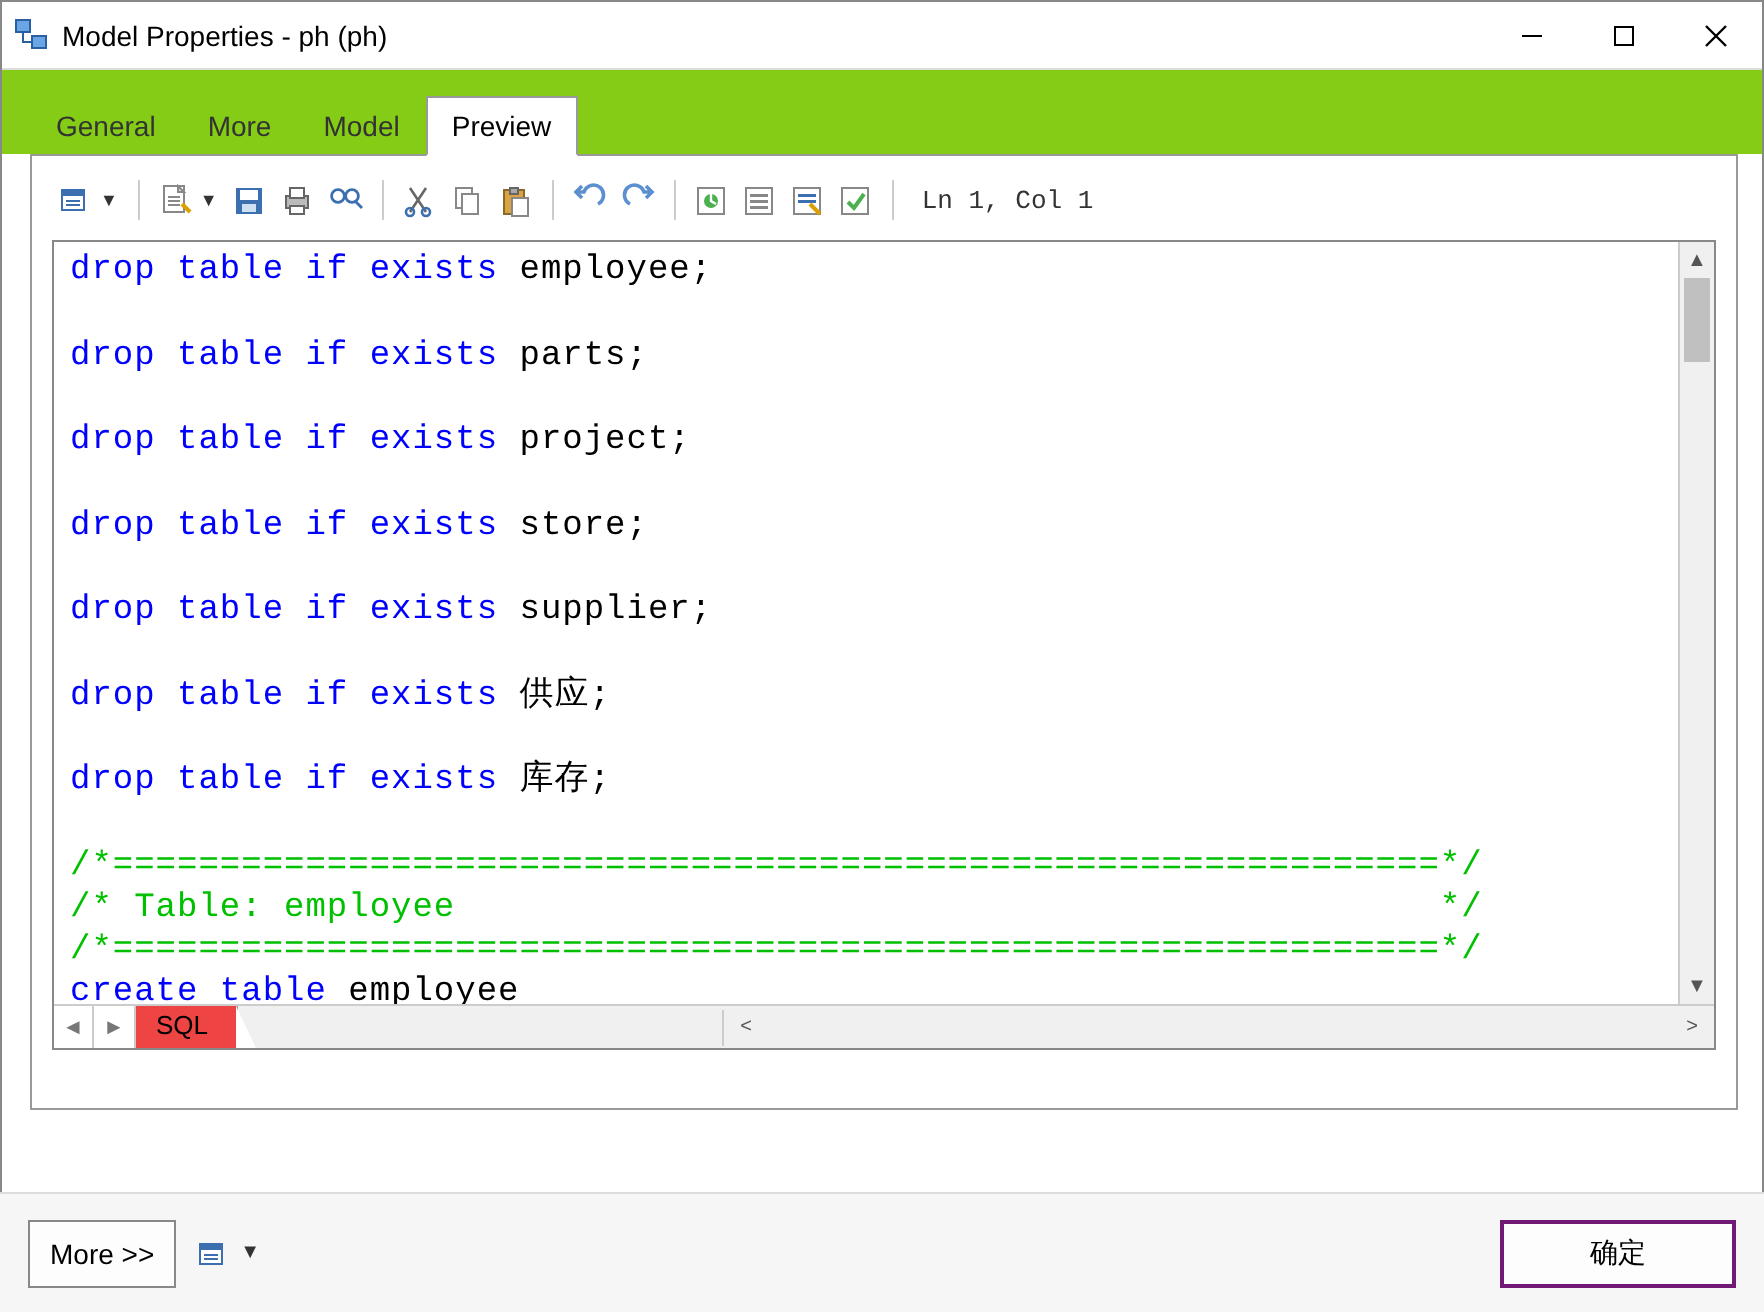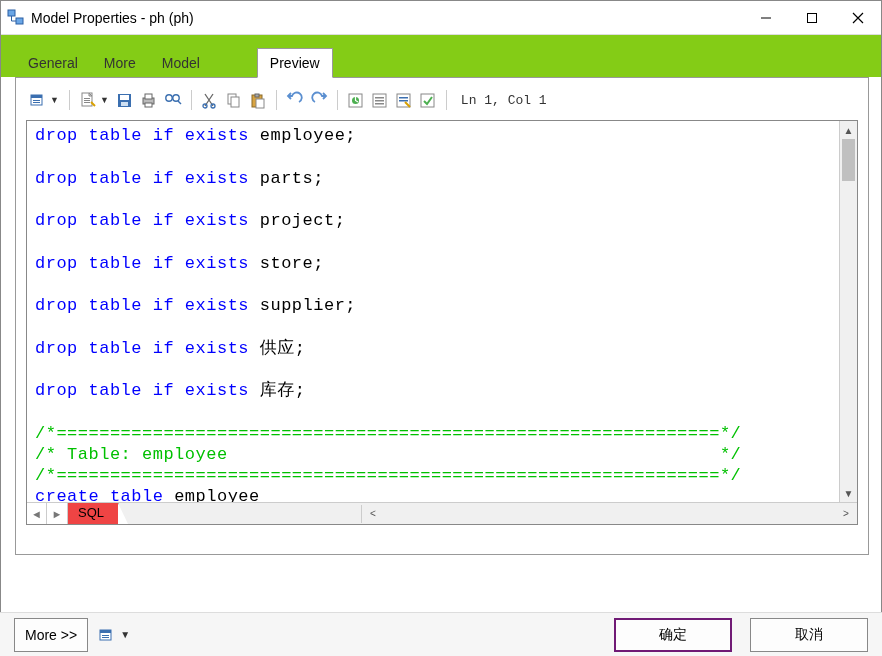--- a/index.html
+++ b/index.html
@@ -52,21 +52,20 @@
     border: 1px solid transparent;
     cursor: default;
     position: relative;
     top: 1px;
   }
   .tab.active {
     border: 1px solid #999;
     border-bottom: 1px solid #fff;
     background: #fff;
     z-index: 2;
-    margin-left: 44px;
   }
   .tab:not(.active) { color: #333; }
 
   
   .tabframe {
     margin: 0 12px 0 14px;
     border: 1px solid #999;
     height: 478px;
     padding: 8px 10px 10px 10px;
     position: relative;
@@ -207,21 +206,21 @@
     width: 18px; height: 18px;
     display:flex; align-items:center; justify-content:center;
     font-size: 10px; color: #555;
   }
   .hscroll .htrack { flex: 1; }
 
   
   .dialog-bottom {
     position: absolute;
     left: 0; right: 0; bottom: 0;
-    height: 44px;
+    height: 60px;
     border-top: 1px solid #ddd;
     display: flex;
     align-items: center;
     padding: 0 14px;
     background: #f6f6f6;
   }
   .btn {
     height: 34px;
     min-width: 118px;
     border: 1px solid #888;
@@ -463,14 +462,13 @@
     <svg width="18" height="18" viewBox="0 0 18 18">
       <rect x="2" y="4" width="11" height="10" fill="#fff" stroke="#3b6fb0"></rect>
       <rect x="2" y="4" width="11" height="3" fill="#3b6fb0"></rect>
       <rect x="4" y="9" width="7" height="1" fill="#3b6fb0"></rect>
       <rect x="4" y="11" width="7" height="1" fill="#3b6fb0"></rect>
     </svg>
     <span class="tdrop">▼</span>
   </span>
   <div class="spacer"></div>
   <div class="btn primary">确定</div>
-  <div class="btn">取消</div>
 </div>
 
 </body></html>

